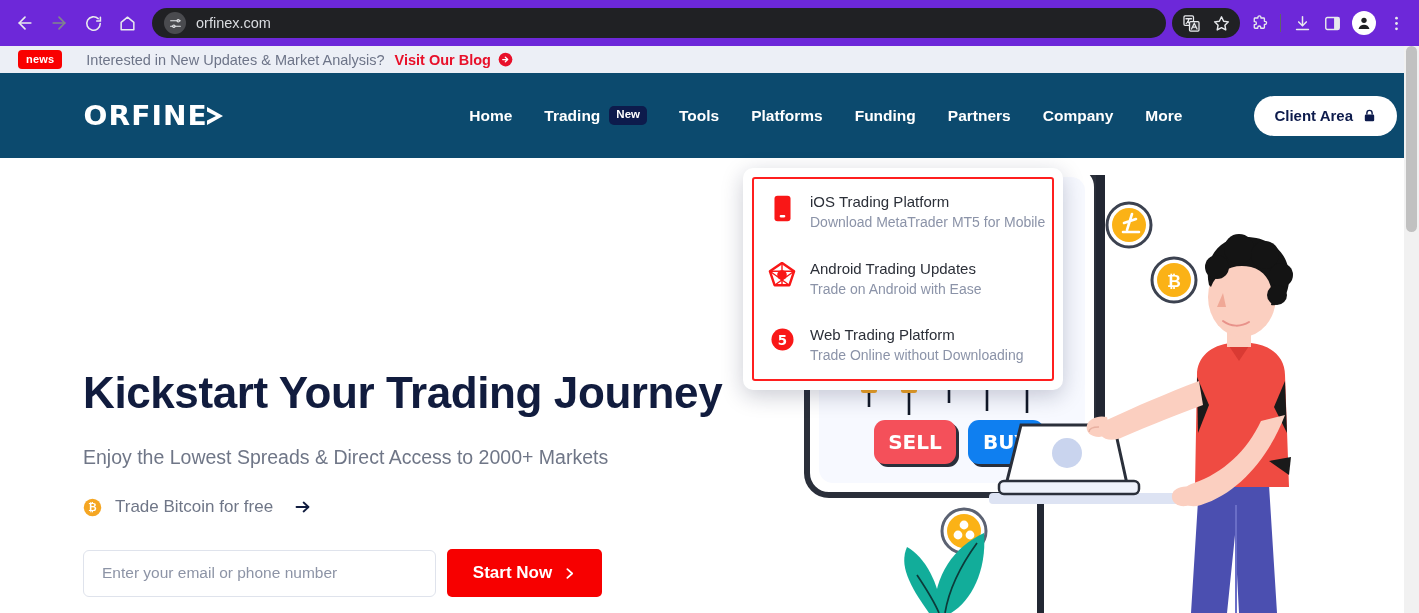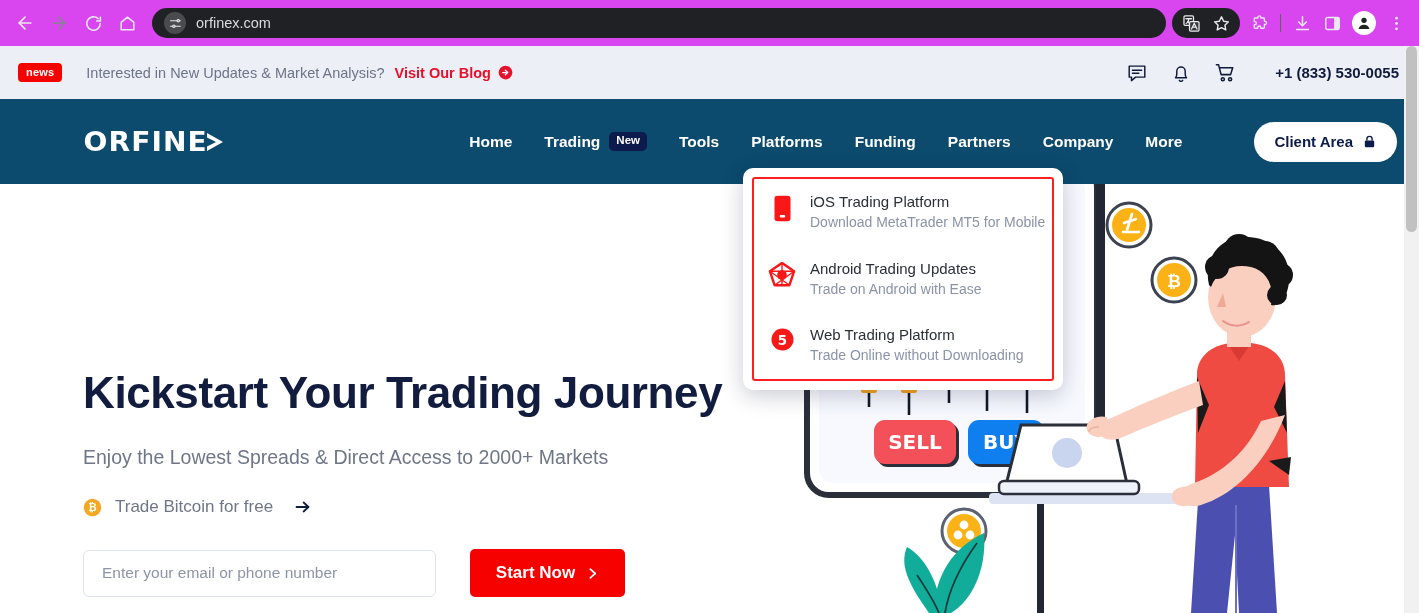--- a/index.html
+++ b/index.html
@@ -6,21 +6,21 @@
   html, body { width: 1419px; height: 613px; overflow: hidden; }
   body {
     font-family: "Liberation Sans", sans-serif;
     background: #ffffff;
     position: relative;
   }
 
   
   .browser-bar {
     height: 46px;
-    background: #d946ef;
+    background: #6d28d9;
     display: flex;
     align-items: center;
     padding: 0 8px;
     position: relative;
     z-index: 60;
   }
   .nav-btn {
     width: 34px; height: 34px;
     display: flex; align-items: center; justify-content: center;
     border-radius: 50%;
@@ -77,21 +77,21 @@
   .avatar-ico {
     width: 24px; height: 24px; border-radius: 50%;
     background: #ffffff;
     display: flex; align-items: center; justify-content: center;
     margin: 0 5px;
     flex: 0 0 auto;
   }
 
   
   .topbar {
-    height: 53px;
+    height: 27px;
     background: #eceff6;
     display: flex;
     align-items: center;
     padding: 0 20px 0 18px;
     position: relative;
     z-index: 40;
   }
   .news-badge {
     background: #f90000;
     color: #fff;
@@ -276,21 +276,21 @@
     gap: 13px;
   }
   .btc-label {
     color: #6f7687;
     font-size: 17px;
   }
   .form-row {
     margin-top: 32px;
     display: flex;
     align-items: center;
-    gap: 34px;
+    gap: 11px;
   }
   .email-input {
     width: 353px;
     height: 47px;
     border: 1px solid #dfe3ec;
     border-radius: 6px;
     padding: 0 18px;
     font-size: 15.5px;
     color: #2b2f38;
     font-family: "Liberation Sans", sans-serif;
@@ -441,42 +441,20 @@
   <span class="news-badge">news</span>
   <span class="news-text">Interested in New Updates &amp; Market Analysis?</span>
   <a class="news-link">
     <span>Visit Our Blog</span>
     <svg width="15" height="15" viewBox="0 0 24 24">
       <circle cx="12" cy="12" r="11" fill="#e8102a"></circle>
       <path d="M7.5 12h8M11.7 8.3l3.9 3.7-3.9 3.7" fill="none" stroke="#fff" stroke-width="2" stroke-linecap="round" stroke-linejoin="round"></path>
     </svg>
   </a>
   <span class="topbar-spacer"></span>
-  <div class="topbar-icons">
-    <span class="ti">
-      <svg width="22" height="22" viewBox="0 0 24 24" fill="none" stroke="#101a3a" stroke-width="1.6" stroke-linecap="round" stroke-linejoin="round">
-        <path d="M3.5 4.5h17v12h-10l-4.5 3.8V16.5h-2.5z"></path>
-        <path d="M7 9h10M7 12.3h7"></path>
-      </svg>
-    </span>
-    <span class="ti">
-      <svg width="22" height="22" viewBox="0 0 24 24" fill="none" stroke="#101a3a" stroke-width="1.6" stroke-linecap="round" stroke-linejoin="round">
-        <path d="M6 17.2c1.1-1.2 1.4-2.4 1.4-4.2V10a4.6 4.6 0 0 1 9.2 0v3c0 1.8.3 3 1.4 4.2z"></path>
-        <path d="M10.2 20a2 2 0 0 0 3.6 0"></path>
-      </svg>
-    </span>
-    <span class="ti">
-      <svg width="23" height="23" viewBox="0 0 24 24" fill="none" stroke="#101a3a" stroke-width="1.6" stroke-linecap="round" stroke-linejoin="round">
-        <path d="M2.5 4h2.3l2.6 10.2h9.9l2.2-7.2H6.1"></path>
-        <circle cx="9.2" cy="19" r="1.6"></circle>
-          <circle cx="16.8" cy="19" r="1.6"></circle>
-      </svg>
-    </span>
-    <span class="phone-num">+1 (833) 530-0055</span>
-  </div>
 </div>
 
 <div class="header">
   <div class="logo">
     <span class="logo-text">ORFINE</span>
     <svg width="26" height="26" viewBox="0 0 26 26" style="margin-left:-2px;">
       <path d="M4 4 L20 13 L4 22 L4 17.5 L13 13 L4 8.5 Z" fill="#ffffff"></path>
     </svg>
   </div>
 

